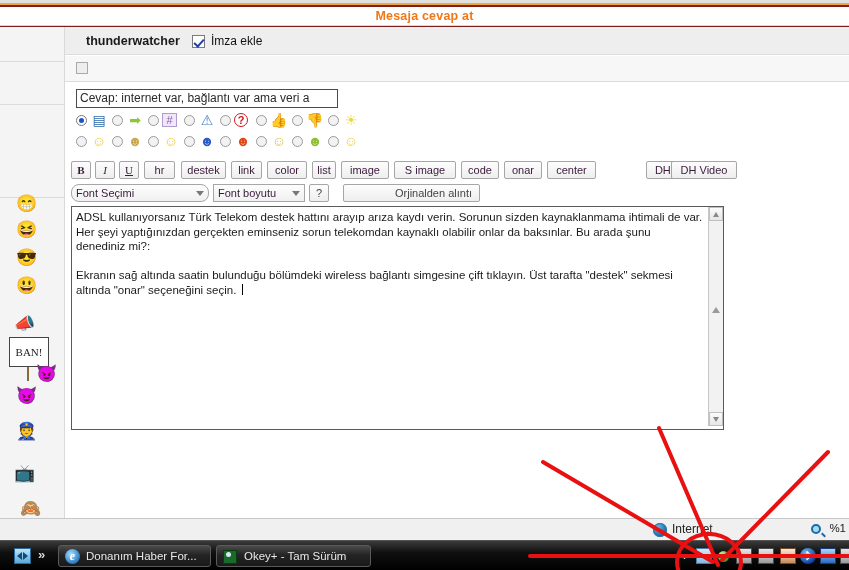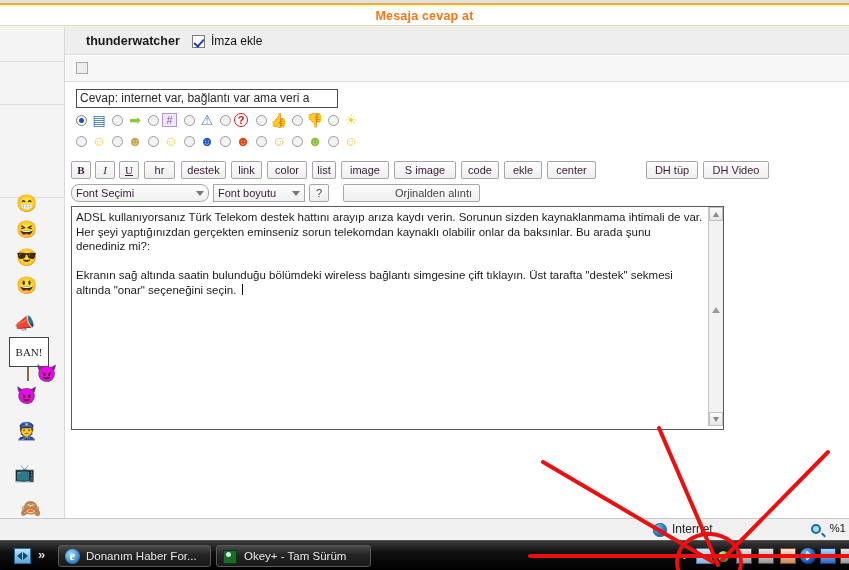--- a/index.html
+++ b/index.html
@@ -7,21 +7,21 @@
     margin: 0; padding: 0;
     width: 849px; height: 570px;
     overflow: hidden;
     background: #ffffff;
     font-family: "Liberation Sans", sans-serif;
   }
   #screen {
     position: relative;
     width: 849px; height: 570px;
     overflow: hidden;
-    background: #fef9c3;
+    background: #7f1d1d;
   }
 
   
   .top-strip {
     position: absolute; left: 0; top: 0; width: 849px; height: 5px;
     background: #e0e0e0;
     border-bottom: 2px solid #f0a83c;
     overflow: hidden;
   }
 
@@ -522,24 +522,24 @@
       <div class="btn serif" style="left:30px;width:20px;font-style:italic;">I</div>
       <div class="btn serif" style="left:54px;width:20px;text-decoration:underline;">U</div>
       <div class="btn" style="left:79px;width:31px;">hr</div>
       <div class="btn" style="left:116px;width:45px;">destek</div>
       <div class="btn" style="left:166px;width:31px;">link</div>
       <div class="btn" style="left:202px;width:40px;">color</div>
       <div class="btn" style="left:247px;width:24px;">list</div>
       <div class="btn" style="left:276px;width:48px;">image</div>
       <div class="btn" style="left:329px;width:62px;">S image</div>
       <div class="btn" style="left:396px;width:38px;">code</div>
-      <div class="btn" style="left:439px;width:38px;">ekle</div>
+      <div class="btn" style="left:439px;width:38px;">onar</div>
       <div class="btn" style="left:482px;width:49px;">center</div>
       <div class="btn" style="left:581px;width:52px;">DH tüp</div>
-      <div class="btn" style="left:638px;width:66px;">DH Video</div>
+      <div class="btn" style="left:606px;width:66px;">DH Video</div>
     </div>
 
     <div class="fontrow">
       <div class="select" style="left:6px;width:138px;border-radius:8px;">
         <span>Font Seçimi</span>
         <span class="arr"></span>
       </div>
       <div class="select" style="left:148px;width:92px;">
         <span>Font boyutu</span>
         <span class="arr"></span>

